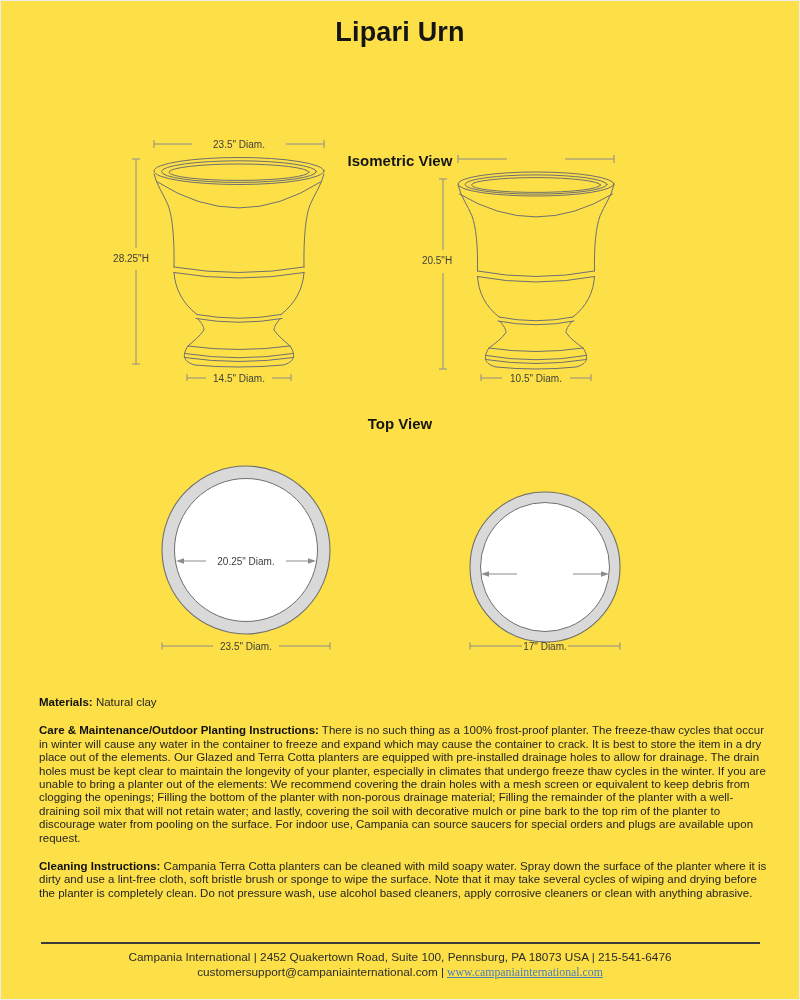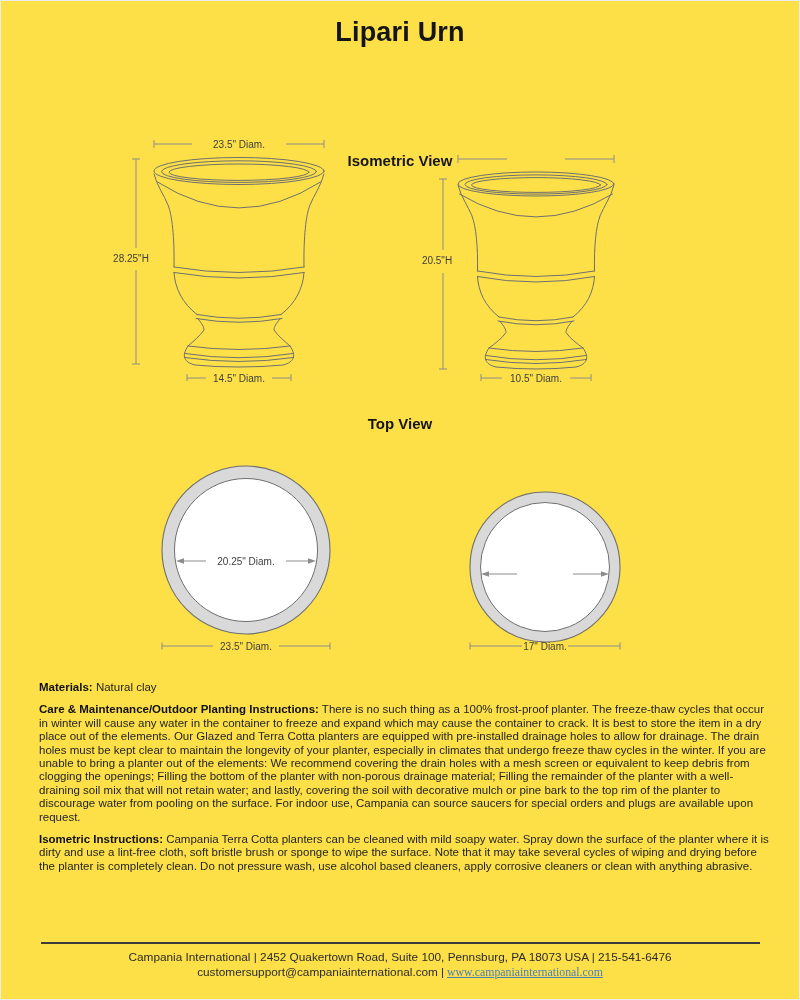--- a/index.html
+++ b/index.html
@@ -22,21 +22,21 @@
   svg .outline{fill:none;stroke:#6f6f6f;stroke-width:1;stroke-linecap:round;}
   svg .dim{stroke:#8c8c8c;stroke-width:1;fill:none;}
   svg .dim-arrow{fill:#8c8c8c;stroke:none;}
   svg text.dim-label{
     font-family:"Liberation Sans",sans-serif;font-size:10px;fill:#3e3e3e;
   }
   .details{
     position:absolute;left:38px;top:680px;width:732px;
     font-size:11.5px;line-height:13.4px;color:#242424;
   }
-  .details p{margin:0 0 9px 0;}
+  .details p{margin:15px 0 9px 0;}
   .details b{color:#101010;}
   .footer-rule{
     position:absolute;top:941px;left:40px;width:719px;height:2px;background:#3b3b3b;
   }
   .footer-text{
     position:absolute;top:949px;left:0;width:100%;text-align:center;
     font-size:11.8px;line-height:14.6px;color:#2b2b2b;
   }
   .footer-sep{padding:0 3px;}
   .footer-link{color:#4a7ebd;text-decoration:underline;cursor:pointer;font-family:Liberation Serif, serif;}
@@ -165,21 +165,21 @@
   <div class="details">
     <p>
       <b>Materials:</b>
       <span>Natural clay</span>
     </p>
     <p>
       <b>Care &amp; Maintenance/Outdoor Planting Instructions:</b>
       <span>There is no such thing as a 100% frost-proof planter. The freeze-thaw cycles that occur in winter will cause any water in the container to freeze and expand which may cause the container to crack. It is best to store the item in a dry place out of the elements. Our Glazed and Terra Cotta planters are equipped with pre-installed drainage holes to allow for drainage. The drain holes must be kept clear to maintain the longevity of your planter, especially in climates that undergo freeze thaw cycles in the winter. If you are unable to bring a planter out of the elements: We recommend covering the drain holes with a mesh screen or equivalent to keep debris from clogging the openings; Filling the bottom of the planter with non-porous drainage material; Filling the remainder of the planter with a well-draining soil mix that will not retain water; and lastly, covering the soil with decorative mulch or pine bark to the top rim of the planter to discourage water from pooling on the surface. For indoor use, Campania can source saucers for special orders and plugs are available upon request.</span>
     </p>
     <p>
-      <b>Isometric Instructions:</b>
+      <b>Cleaning Instructions:</b>
       <span>Campania Terra Cotta planters can be cleaned with mild soapy water. Spray down the surface of the planter where it is dirty and use a lint-free cloth, soft bristle brush or sponge to wipe the surface. Note that it may take several cycles of wiping and drying before the planter is completely clean. Do not pressure wash, use alcohol based cleaners, apply corrosive cleaners or clean with anything abrasive.</span>
     </p>
   </div>
 
   <div class="footer-rule"></div>
   <div class="footer-text">
     <div>Campania International | 2452 Quakertown Road, Suite 100, Pennsburg, PA 18073 USA | 215-541-6476</div>
     <div>
       <span>customersupport@campaniainternational.com</span><span class="footer-sep">|</span><a class="footer-link">www.campaniainternational.com</a>
     </div>

